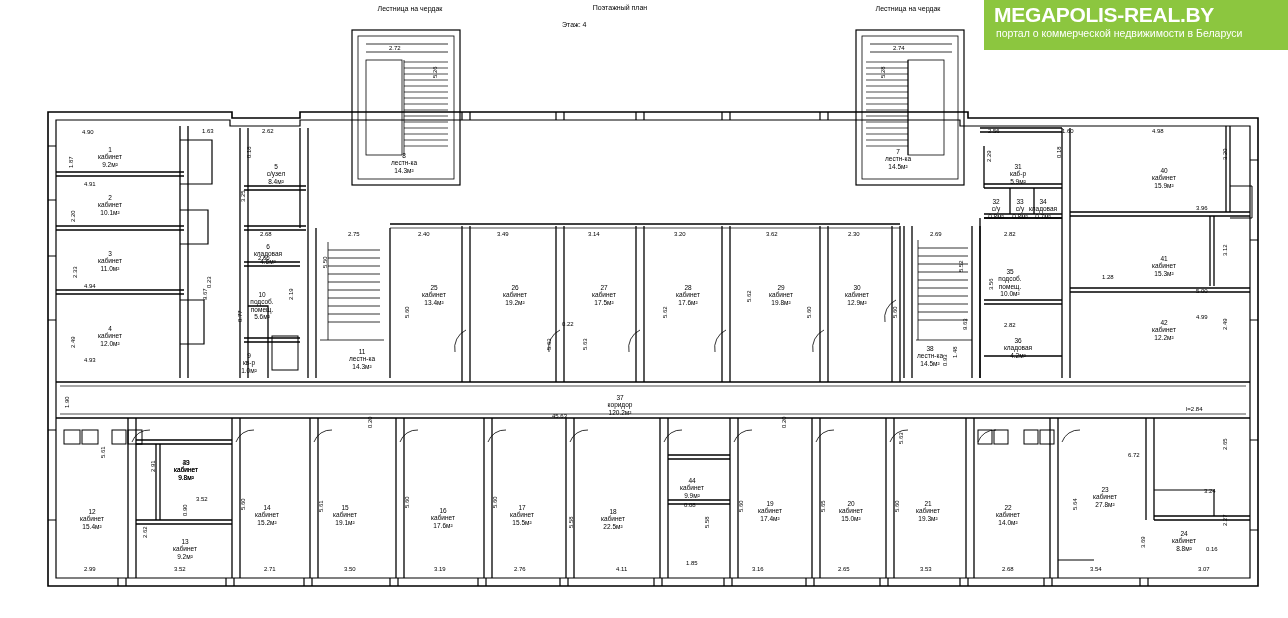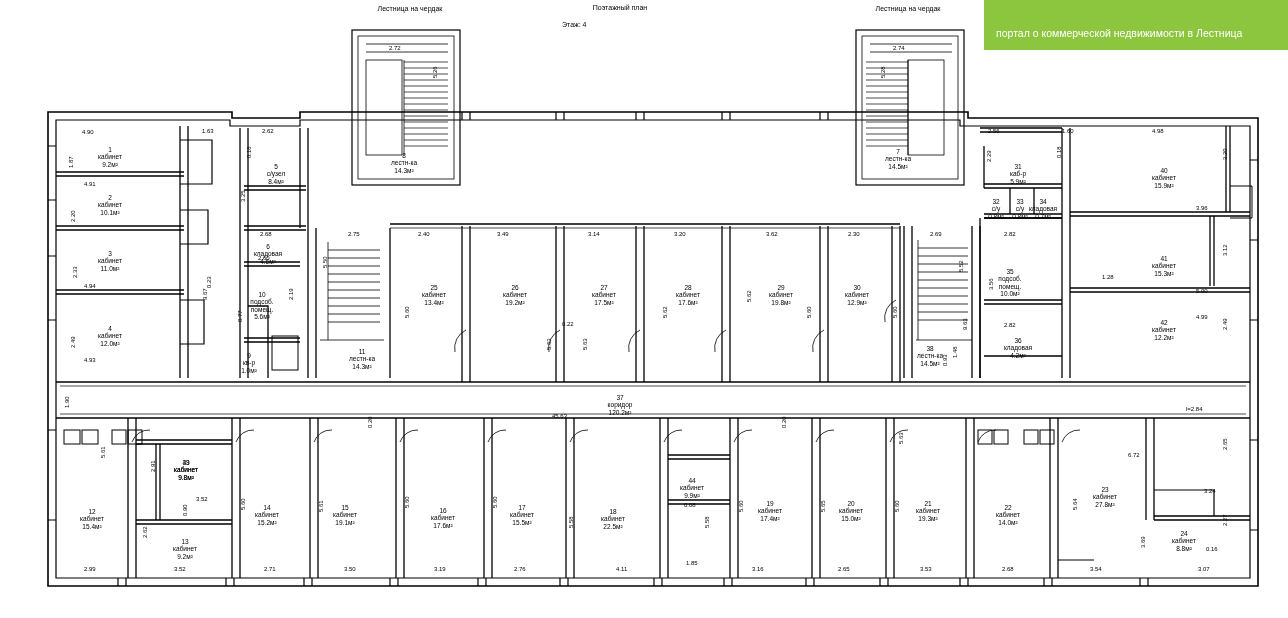--- a/index.html
+++ b/index.html
@@ -437,14 +437,15 @@
   <div class="dim" style="left:1102px;top:274px;">1.28</div>
   <div class="dim" style="left:1128px;top:452px;">6.72</div>
   <div class="dim v" style="left:1222px;top:450px;">2.65</div>
   <div class="dim" style="left:1204px;top:488px;">3.24</div>
   <div class="dim v" style="left:1222px;top:526px;">2.27</div>
   <div class="dim" style="left:1186px;top:406px;">l=2.84</div>
 </div>
 
 <div class="logo-box">
   <div class="logo-green"></div>
-  <div class="logo-sub">портал о коммерческой недвижимости в Лестница</div>
+  <div class="logo-main">MEGAPOLIS-REAL.BY</div>
+  <div class="logo-sub">портал о коммерческой недвижимости в Беларуси</div>
 </div>
 
 </body></html>

